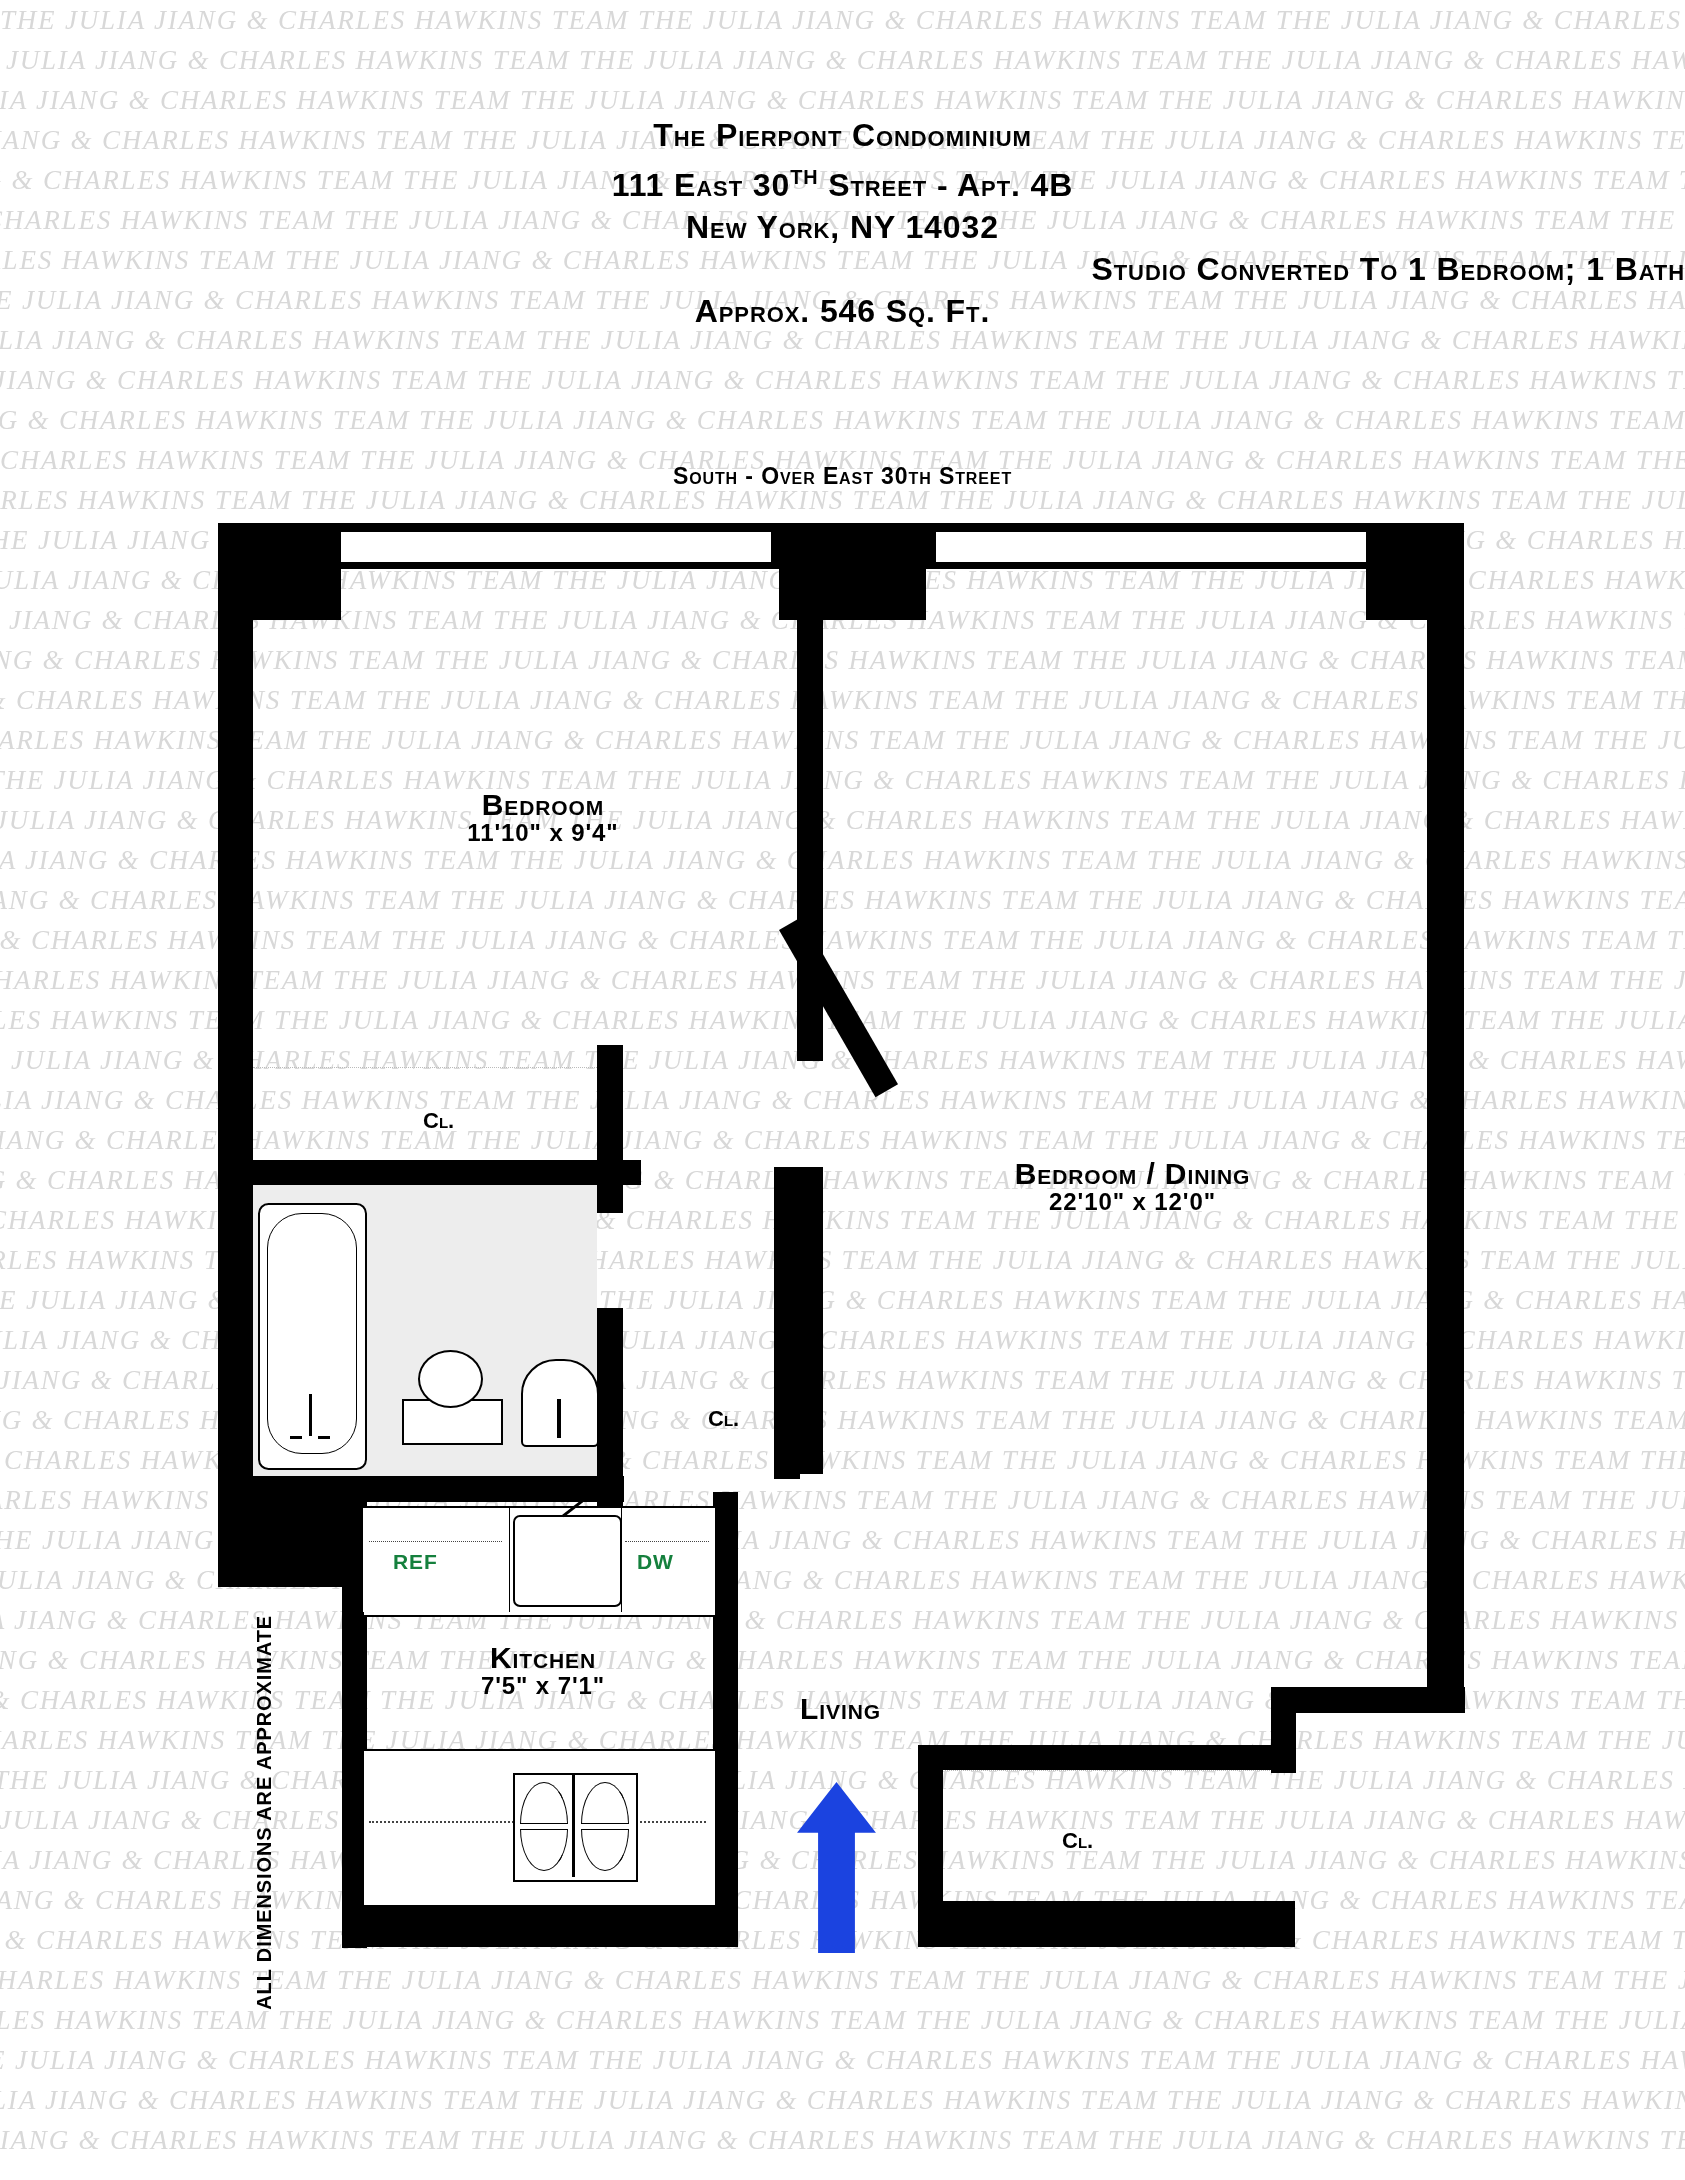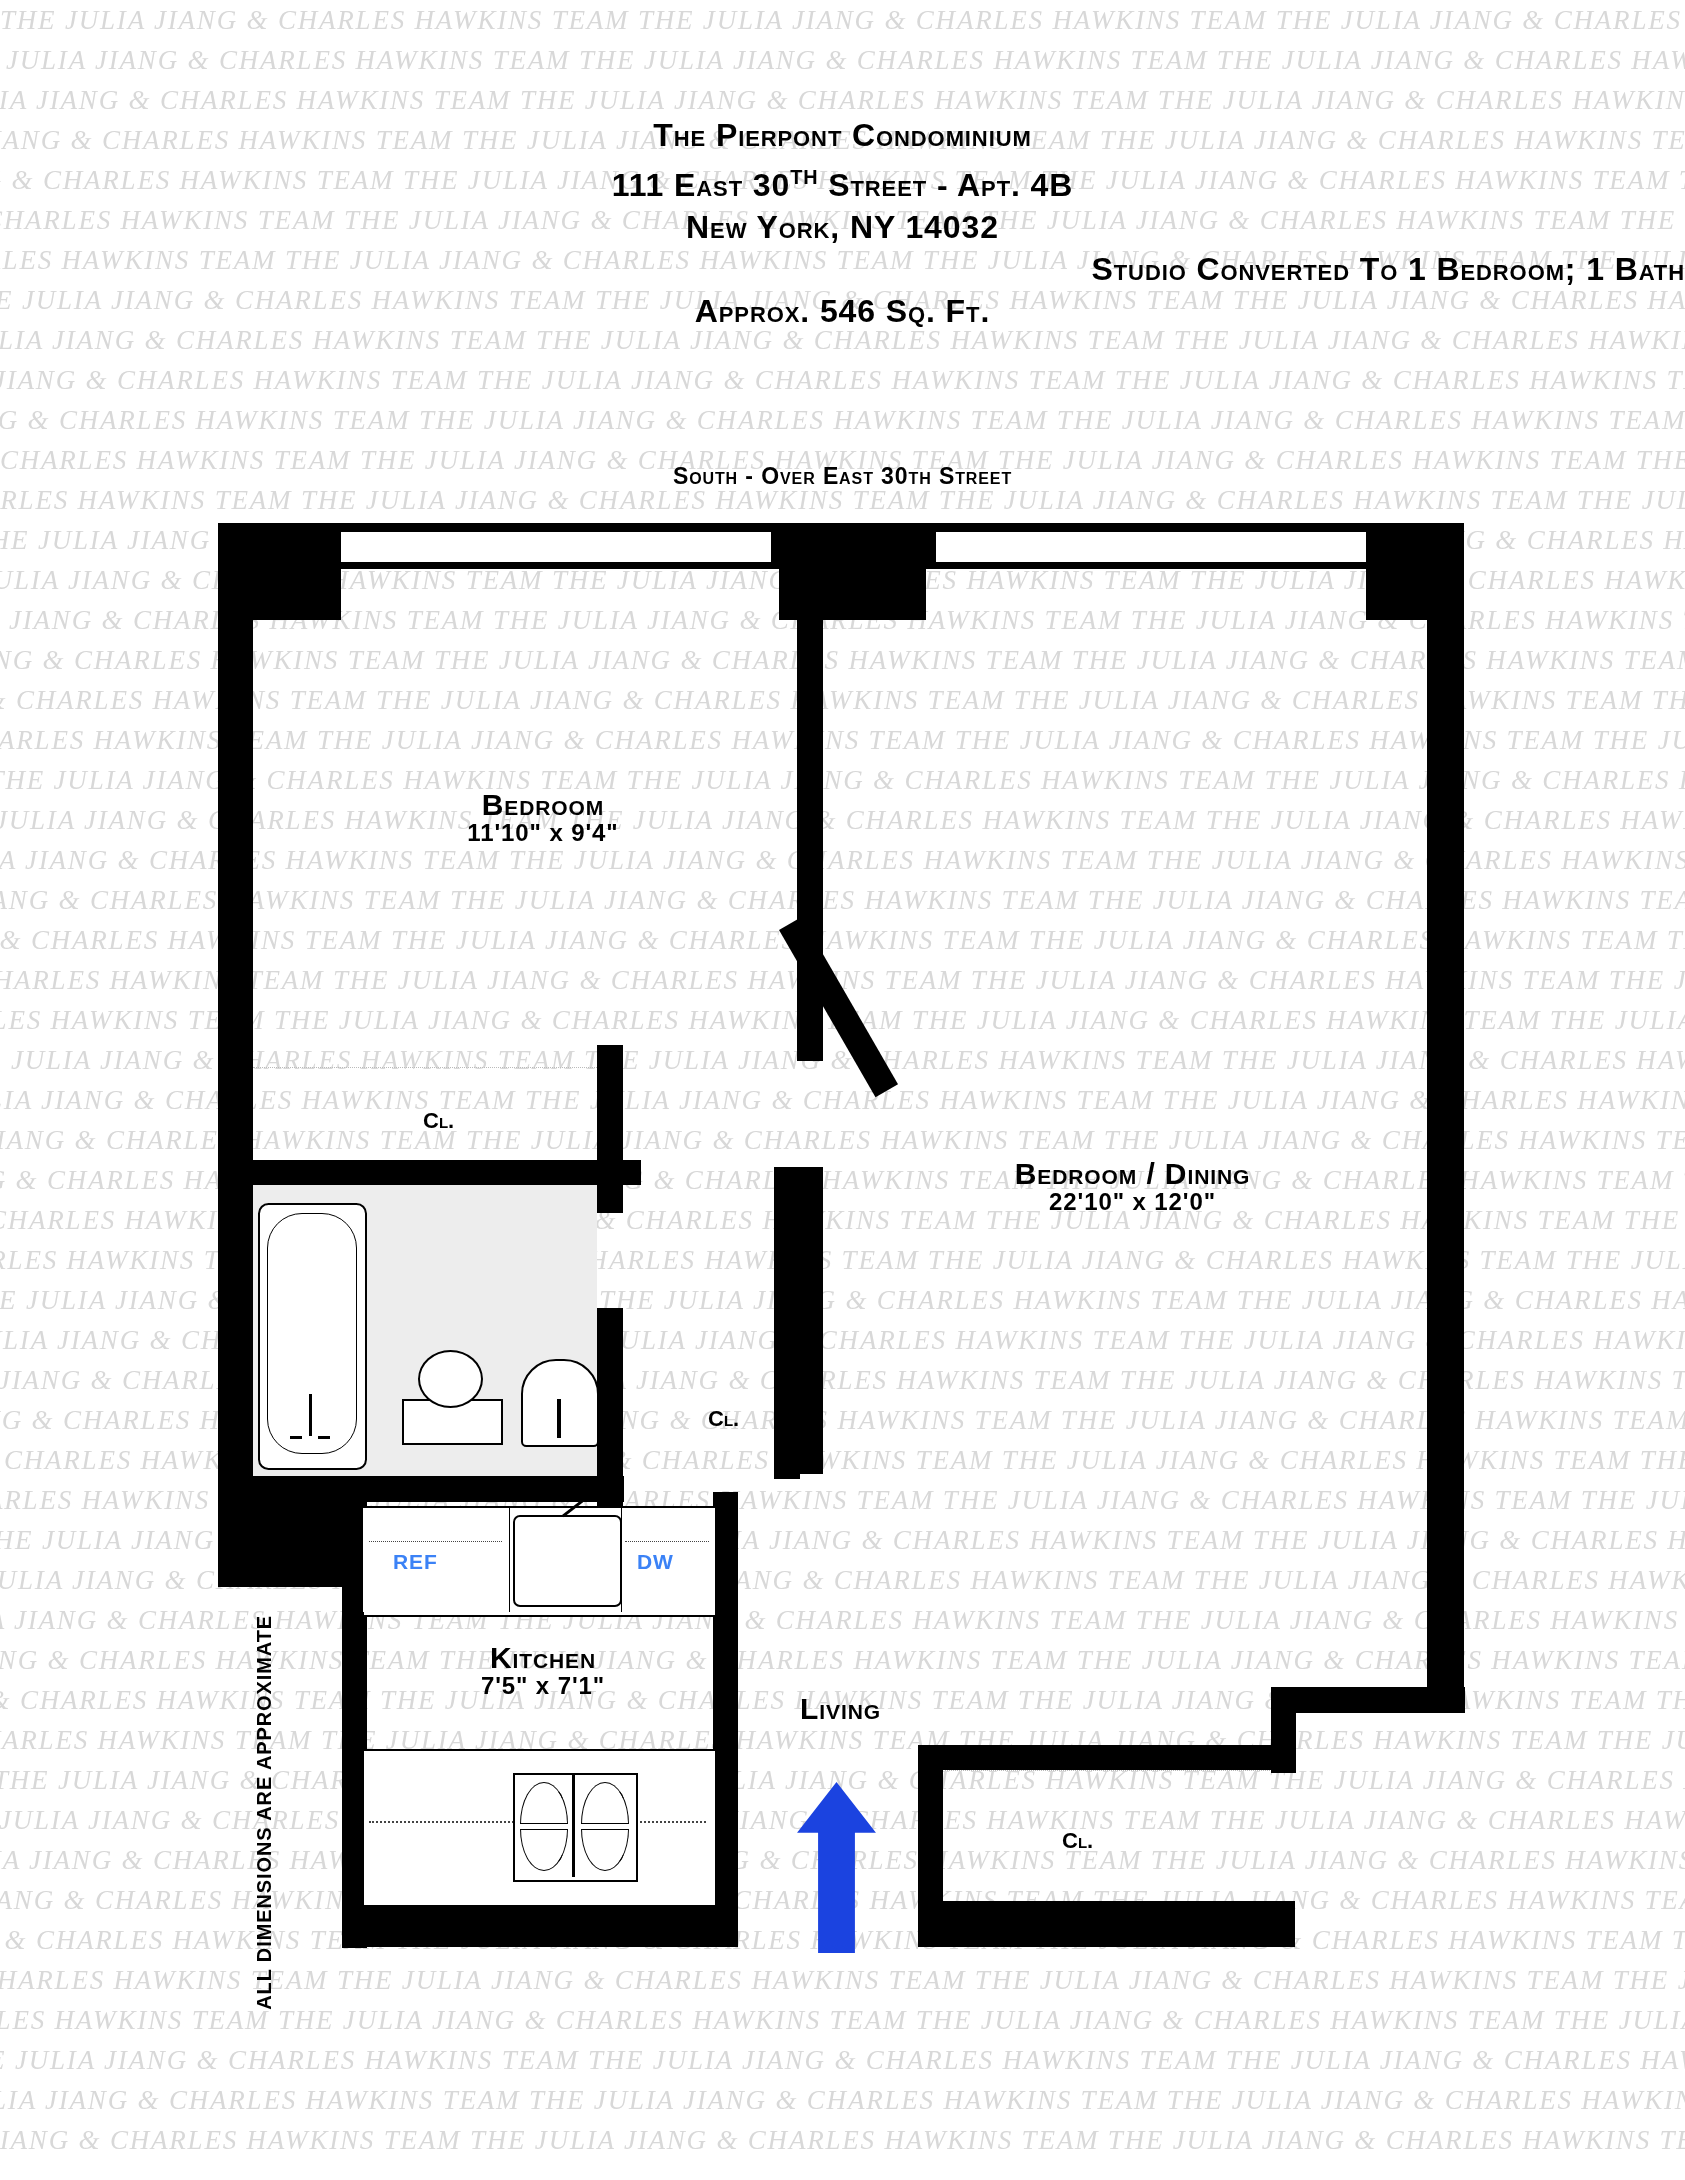--- a/index.html
+++ b/index.html
@@ -114,21 +114,21 @@
   }
   .fixture-line {
     position: absolute;
     background: #000;
   }
   .appl-label {
     position: absolute;
     font-family: "Liberation Sans", sans-serif;
     font-weight: bold;
     font-size: 21px;
-    color: #3b82f6;
+    color: #15803d;
     letter-spacing: 0.9px;
     z-index: 7;
   }
   #approx {
     position: absolute;
     left: 251px;
     top: 1615px;
     width: 35px;
     z-index: 7;
     font-family: "Liberation Sans", sans-serif;

